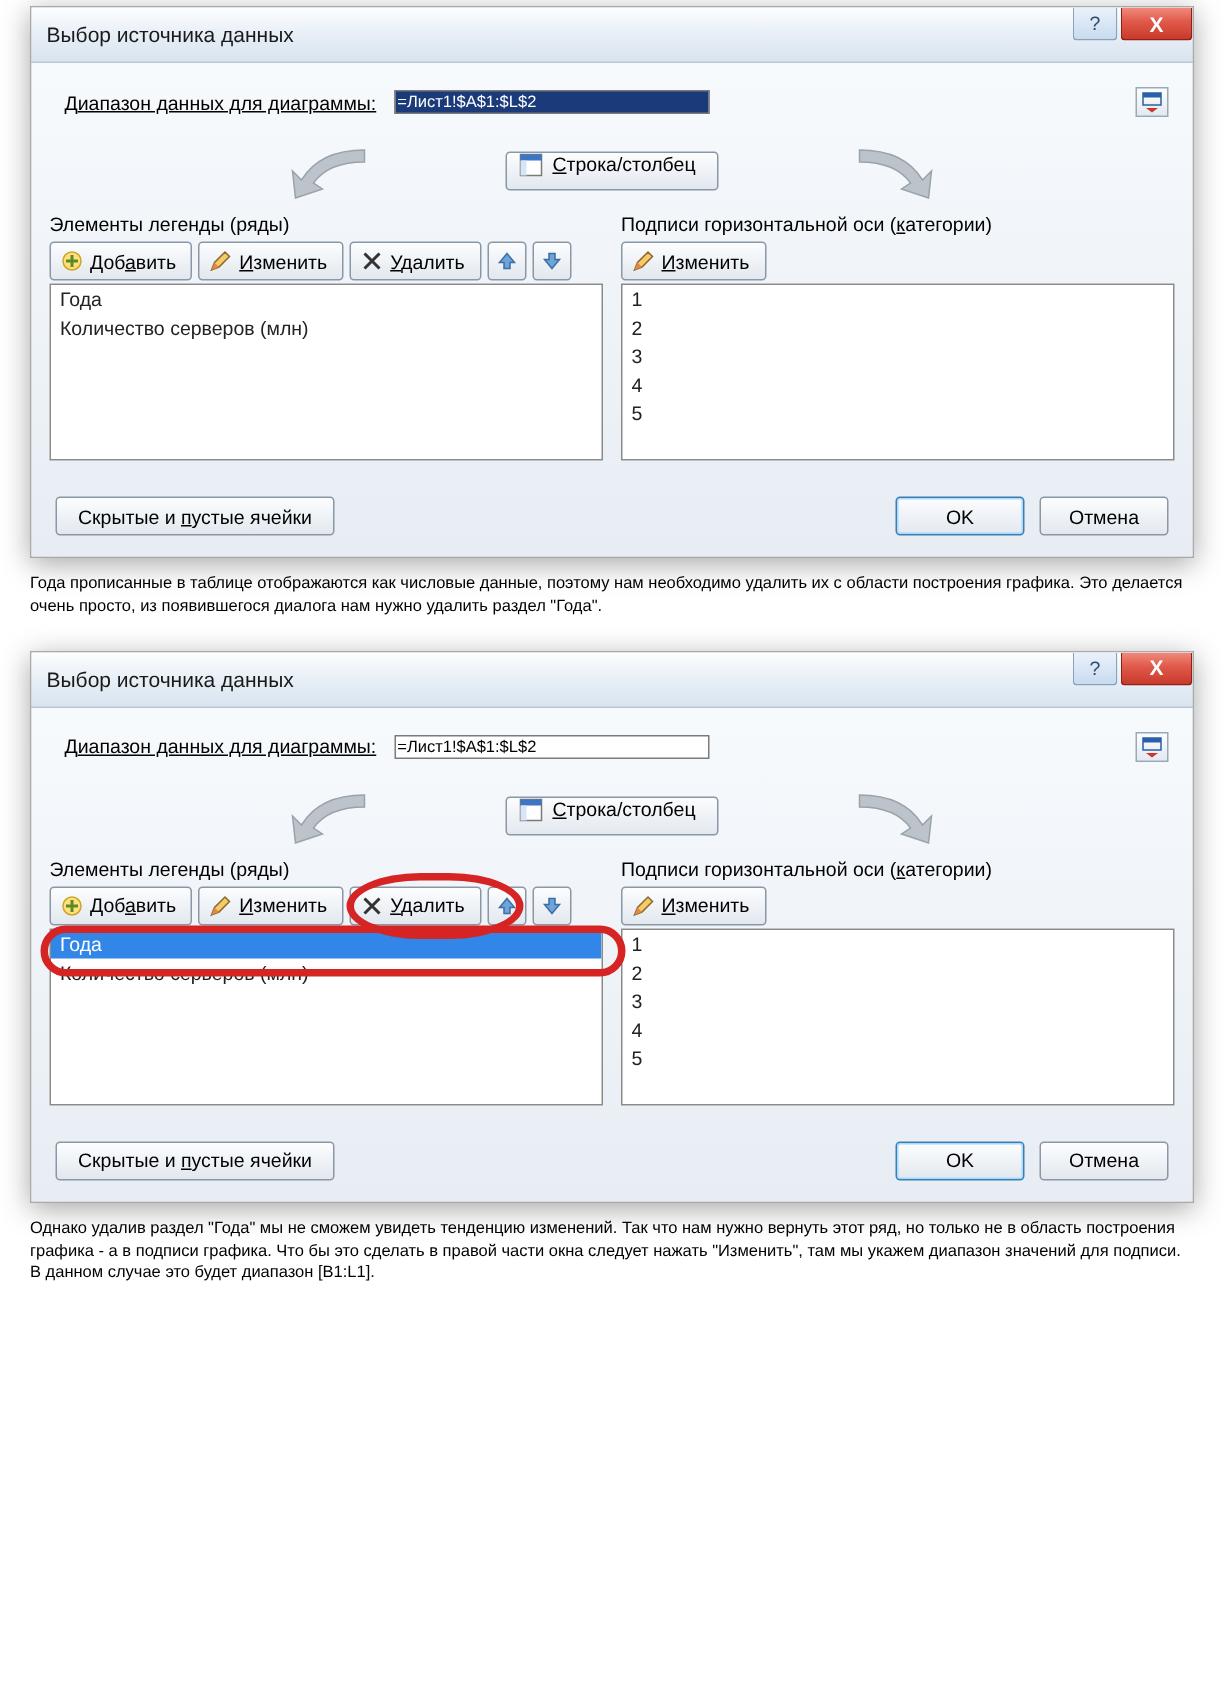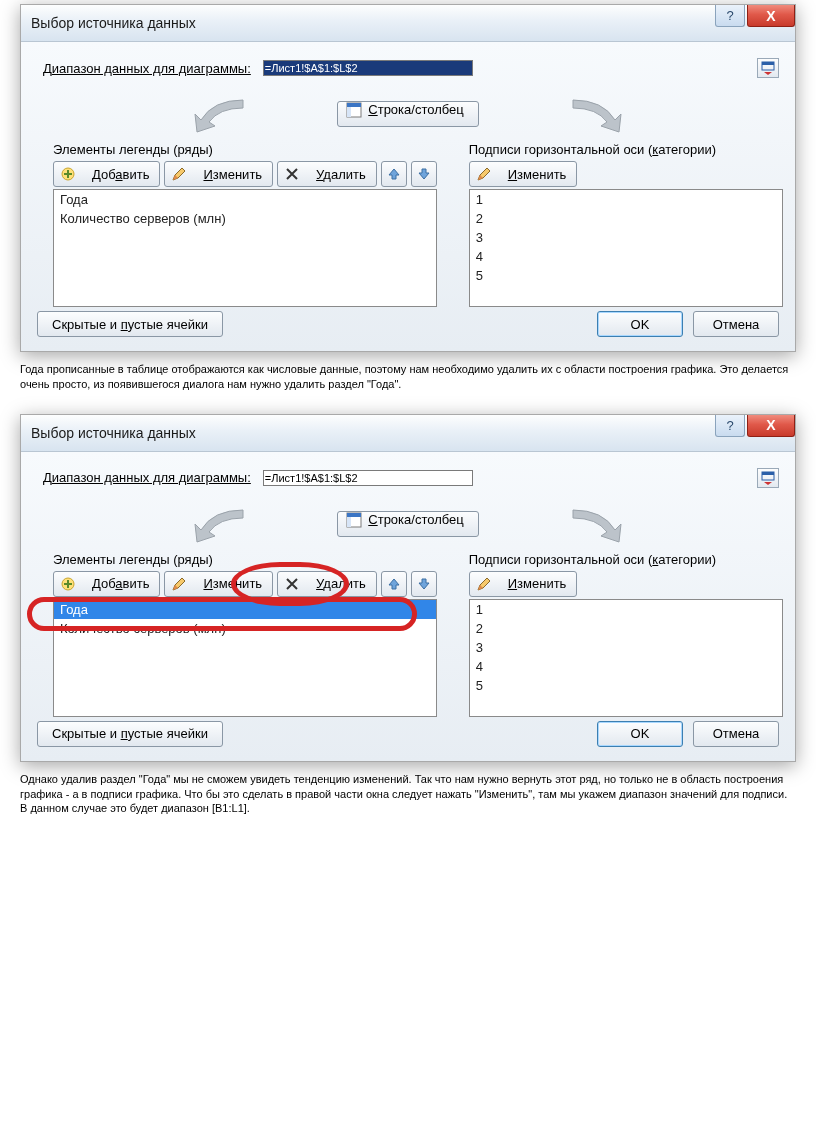--- a/index.html
+++ b/index.html
@@ -119,36 +119,36 @@
     width:100px;height:40px;
     pointer-events:none;
   }
   .arrow-left { left: 140px; top:2px; }
   .arrow-right{ right: 140px; top:2px; }
   .cols {
     display:flex; gap:12px;
   }
   .col {
     flex:1;
-    display:flex;flex-direction:column;margin-left:20px;
+    display:flex;flex-direction:column;
   }
   .col-header {
     font-size:13px; margin-bottom:4px;
   }
   .col-header span.u { text-decoration: underline; }
   .toolbar {
     display:flex; gap:4px; margin-bottom:2px;
   }
   .tbtn {
     height:26px;
     border:1px solid #8a97a5;
     border-radius:3px;
     background: linear-gradient(to bottom,#fcfdfe,#e2e8ef);
     padding:0 10px 0 6px;
-    display:flex;align-items:center;gap:16px;
+    display:flex;align-items:center;gap:4px;
     font-size:13px;
     white-space:nowrap;
   }
   .tbtn span.u { text-decoration: underline; }
   .tbtn.icononly { width:26px; padding:0; justify-content:center; }
   .listbox {
     border:1px solid #8a8a8a;
     background:#fff;
     height:118px;
     overflow:hidden;
@@ -160,21 +160,21 @@
     font-size:13px;
     color:#222;
   }
   .list-item.selected {
     background:#3186e8;
     color:#fff;
   }
   .footer {
     display:flex;
     align-items:flex-start;
-    padding:4px 4px 2px 4px;
+    padding:24px 4px 2px 4px;
     gap:10px;
   }
   .footer .spacer { flex:1; }
   .footer .fbtn {
     height:26px;
     min-width:86px;
     padding:0 14px;
     border:1px solid #8a97a5;
     border-radius:3px;
     background: linear-gradient(to bottom,#fcfdfe,#e2e8ef);

